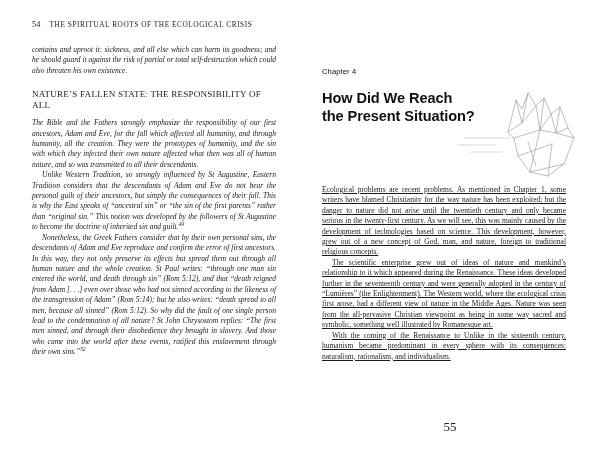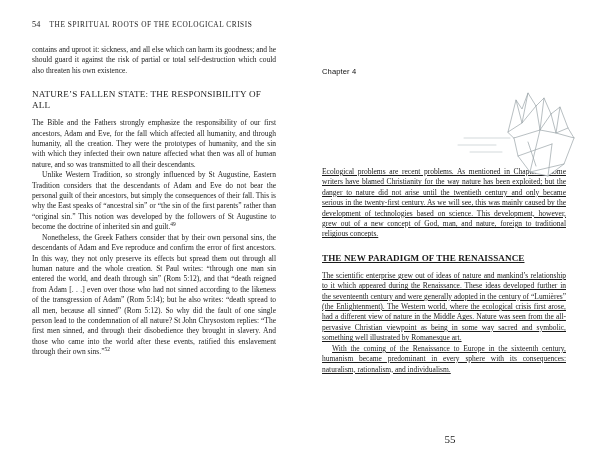--- a/index.html
+++ b/index.html
@@ -51,20 +51,21 @@
   .body-col {
     width: 248px;
   }
   p.body {
     font-size: 7.5px;
     line-height: 10.4px;
     text-align: justify;
     margin: 0 4px 0 0;
     text-indent: 0;
     hyphens: auto;
+    font-style: italic;
   }
   p.body + p.body {
     text-indent: 10px;
   }
   h2.section {
     font-size: 9.1px;
     font-weight: normal;
     letter-spacing: 0.2px;
     margin: 13px 0 7px 0;
     line-height: 11px;
@@ -127,25 +128,25 @@
   }
   h2.section-r {
     font-size: 9.1px;
     font-weight: bold;
     margin: 13px 0 7px 0;
     line-height: 11px;
     letter-spacing: 0.1px;
   }
   .folio-right {
     position: absolute;
-    bottom: 16px;
+    bottom: 26px;
     left: 0;
     width: 300px;
     text-align: center;
-    font-size: 11px;
+    font-size: 13px;
     color: #222;
   }
 </style>
 </head>
 <body>
 
 <div class="spread">
 
   <div class="page-left">
 
@@ -166,21 +167,21 @@
 
       <p class="body"><span>Nonetheless, the Greek Fathers consider that by their own personal sins, the descendants of Adam and Eve reproduce and confirm the error of first ancestors. In this way, they not only preserve its effects but spread them out through all human nature and the whole creation. St Paul writes: “through one man sin entered the world, and death through sin” (Rom 5:12), and that “death reigned from Adam [. . .] even over those who had not sinned according to the likeness of the transgression of Adam” (Rom 5:14); but he also writes: “death spread to all men, because all sinned” (Rom 5:12). So why did the fault of one single person lead to the condemnation of all nature? St John Chrysostom replies: “The first men sinned, and through their disobedience they brought in slavery. And those who came into the world after these events, ratified this enslavement through their own sins.”</span><span class="sup">52</span></p>
 
     </div>
   </div>
 
   <div class="page-right">
 
     <div class="chapter-label">Chapter 4</div>
 
-    <h1 class="chapter-title"><br></h1>
+    <h1 class="chapter-title"><span>How Did We Reach</span><br><span>the Present Situation?</span></h1>
 
     <div class="iceberg-wrap">
       <svg width="124" height="112" viewBox="0 0 124 112" xmlns="http://www.w3.org/2000/svg">
         <g fill="none" stroke="#9aa3a8" stroke-width="0.7" stroke-linejoin="round" stroke-linecap="round">
           <path d="M52 56 L60 24 L66 33 L72 17 L80 30 L88 22 L95 38 L104 31 L112 52 L118 62 L96 68 L72 66 L58 62 Z" fill="#ffffff"></path>
           <path d="M60 24 L66 47 L72 17"></path>
           <path d="M66 47 L80 30"></path>
           <path d="M80 30 L84 54 L88 22"></path>
           <path d="M84 54 L95 38"></path>
           <path d="M95 38 L100 57 L104 31"></path>
@@ -199,24 +200,23 @@
           <path d="M2 69 L40 69"></path>
           <path d="M14 76 L46 76"></path>
         </g>
       </svg>
     </div>
 
     <div class="right-body">
 
       <p class="body-r">Ecological problems are recent problems. As mentioned in Chapter 1, some writers have blamed Christianity for the way nature has been exploited; but the danger to nature did not arise until the twentieth century and only became serious in the twenty-first century. As we will see, this was mainly caused by the development of technologies based on science. This development, however, grew out of a new concept of God, man, and nature, foreign to traditional religious concepts.</p>
 
-      <h2 class="section-r">THE NEW PARADIGM OF THE RENAISSANCE</h2>
 
       <p class="body-r">The scientific enterprise grew out of ideas of nature and mankind’s relationship to it which appeared during the Renaissance. These ideas developed further in the seventeenth century and were generally adopted in the century of “Lumières” (the Enlightenment). The Western world, where the ecological crisis first arose, had a different view of nature in the Middle Ages. Nature was seen from the all-pervasive Christian viewpoint as being in some way sacred and symbolic, something well illustrated by Romanesque art.</p>
 
-      <p class="body-r">With the coming of the Renaissance to Europe in the sixteenth century, humanism became predominant in every sphere with its consequences: naturalism, rationalism, and individualism.</p>
+      <p class="body-r">With the coming of the Renaissance to Unlike in the sixteenth century, humanism became predominant in every sphere with its consequences: naturalism, rationalism, and individualism.</p>
 
     </div>
 
     <div class="folio-right">55</div>
   </div>
 
 </div>
 
 </body></html>

